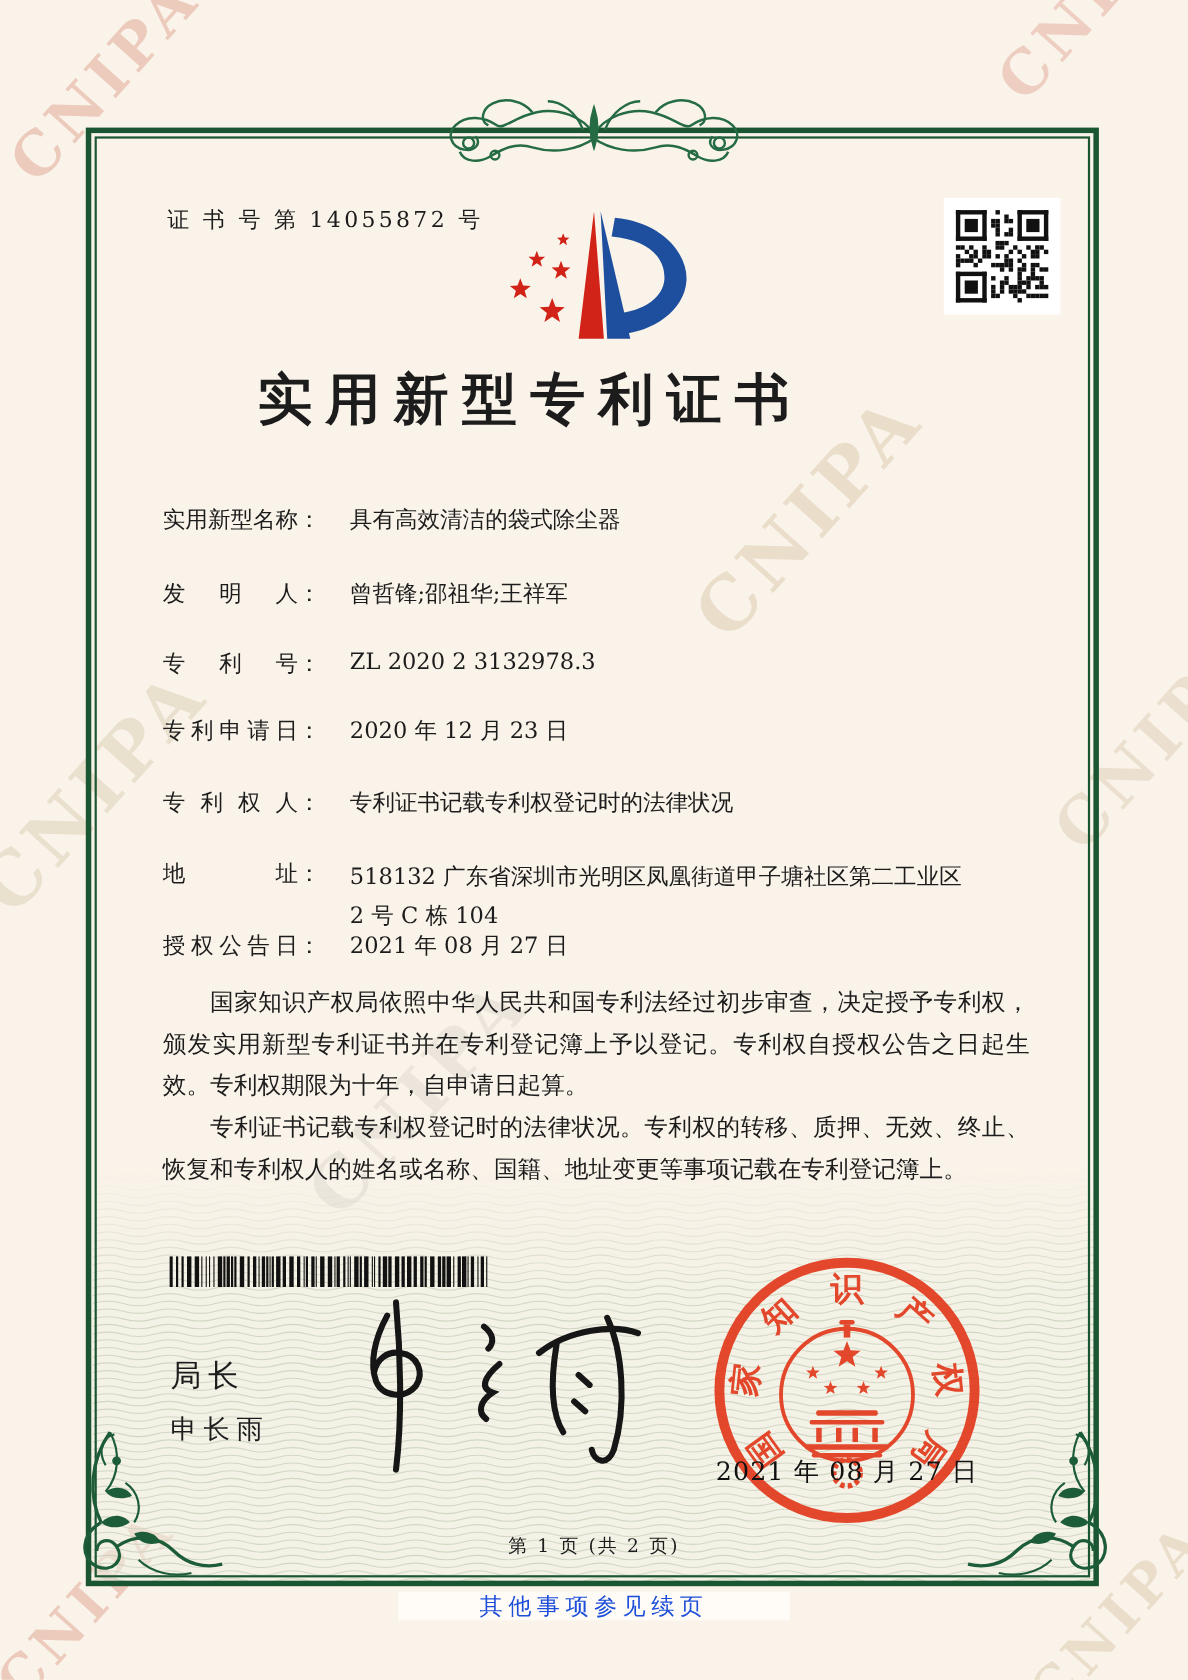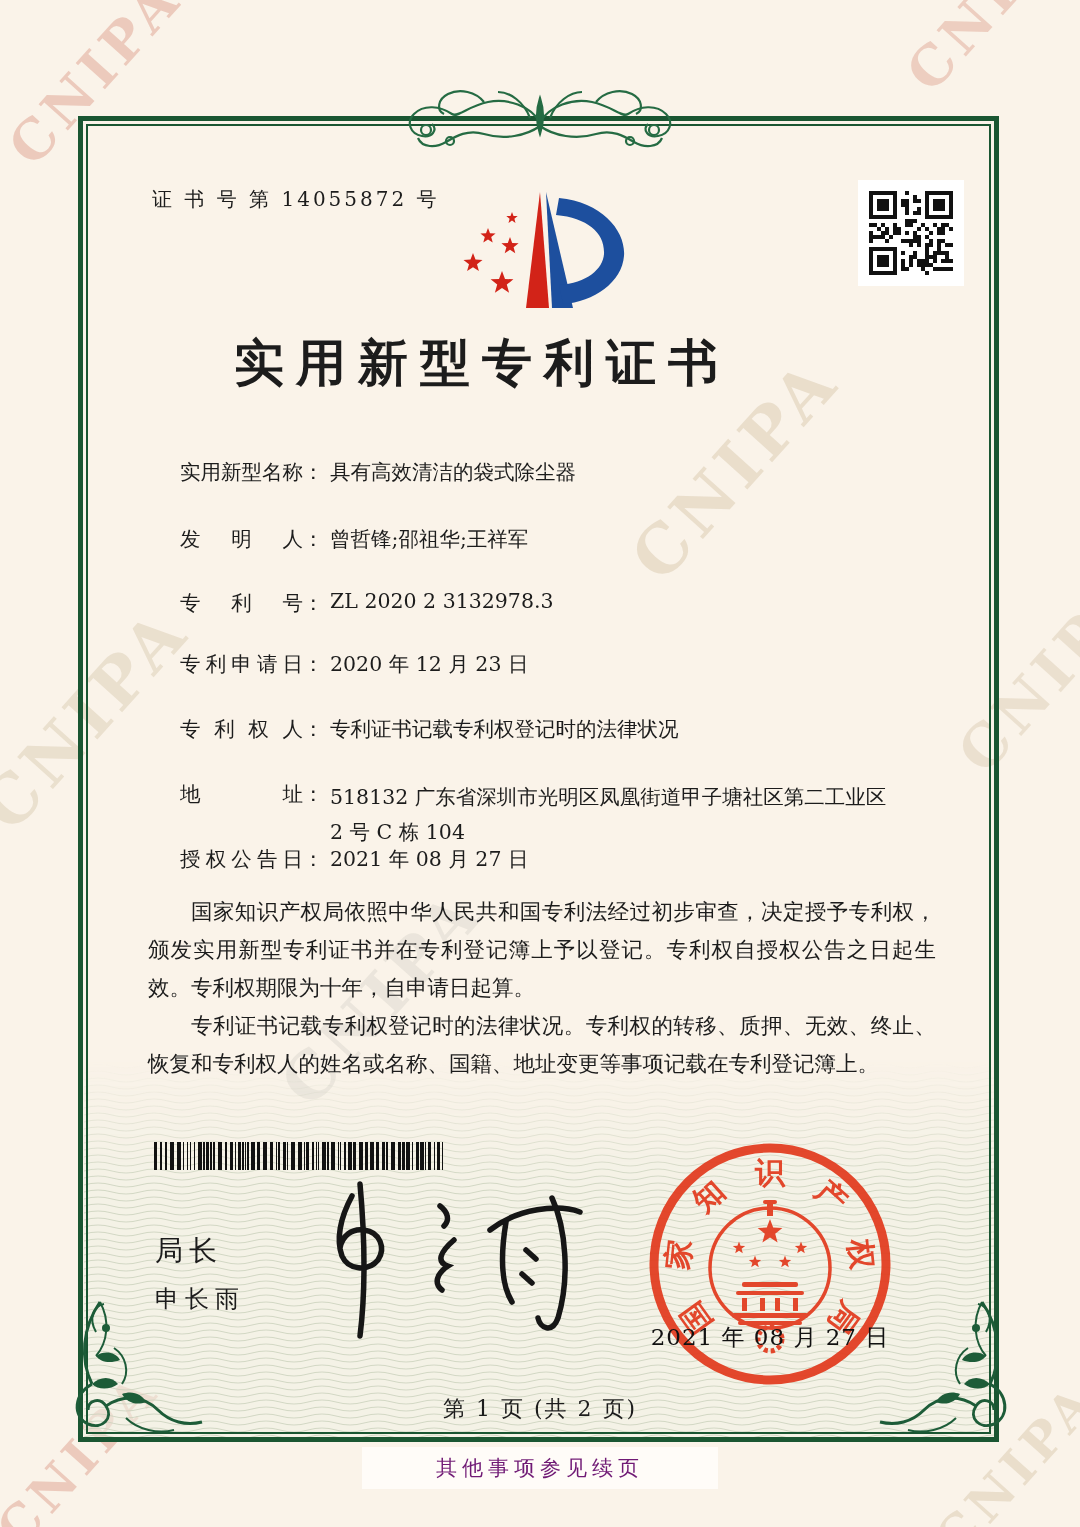--- a/index.html
+++ b/index.html
@@ -36,24 +36,23 @@
   #title{
     position:absolute;left:0;top:330px;width:964px;text-align:center;
     font-size:50px;font-weight:700;letter-spacing:12px;z-index:4;
   }
   
   .frow{position:absolute;left:148px;font-size:20.5px;z-index:4;white-space:nowrap;}
   .flabel{
     display:inline-block;width:123px;vertical-align:top;
     text-align:justify;text-align-last:justify;-moz-text-align-last:justify;
     text-justify:inter-character;
-    margin-left:32px;
   }
   .fcolon{display:inline-block;vertical-align:top;}
-  .fvalue{display:inline-block;vertical-align:top;margin-left:0;}
+  .fvalue{display:inline-block;vertical-align:top;margin-left:20px;}
   .fvalue.wrap{white-space:normal;width:560px;line-height:35px;}
   .frow2{position:absolute;left:565px;top:0;}
   
   #statement{
     position:absolute;left:148px;top:893px;width:788px;z-index:4;
     font-size:21.5px;line-height:38px;text-align:justify;
   }
   #statement p{margin:0;text-indent:2em;}
   
   #barcode{position:absolute;left:154px;top:1142px;z-index:4;}
@@ -63,26 +62,26 @@
   #signature-svg{position:absolute;left:290px;top:1178px;z-index:4;}
   
   #seal-svg{position:absolute;left:642px;top:1136px;z-index:5;opacity:.93;}
   #seal-date{
     position:absolute;left:620px;top:1322px;width:300px;text-align:center;
     font-size:23px;letter-spacing:1px;color:#111;z-index:6;
   }
   
   #page-indicator{
     position:absolute;left:0;top:1394px;width:1080px;text-align:center;
-    font-size:22px;letter-spacing:2px;z-index:4;
+    font-size:17px;letter-spacing:2px;z-index:4;
   }
   #continuation{
-    position:absolute;left:362px;top:1447px;width:356px;height:42px;z-index:4;
+    position:absolute;left:362px;top:1447px;width:356px;height:26px;z-index:4;
     background:rgba(255,253,248,.92);display:flex;align-items:center;justify-content:center;
-    font-size:21px;letter-spacing:5px;color:#701a75;
+    font-size:21px;letter-spacing:5px;color:#1d4ed8;
   }
   
   #top-flourish{position:absolute;left:380px;top:78px;z-index:3;}
   #corner-left{position:absolute;left:66px;top:1298px;z-index:3;}
   #corner-right{position:absolute;left:866px;top:1298px;z-index:3;transform:scaleX(-1);}
   
   #logo-svg{position:absolute;left:462px;top:184px;z-index:4;}
   #qr-box{position:absolute;left:858px;top:180px;width:106px;height:106px;background:#fff;z-index:4;}
   #qr-svg{position:absolute;left:0;top:0;}
 </style>

